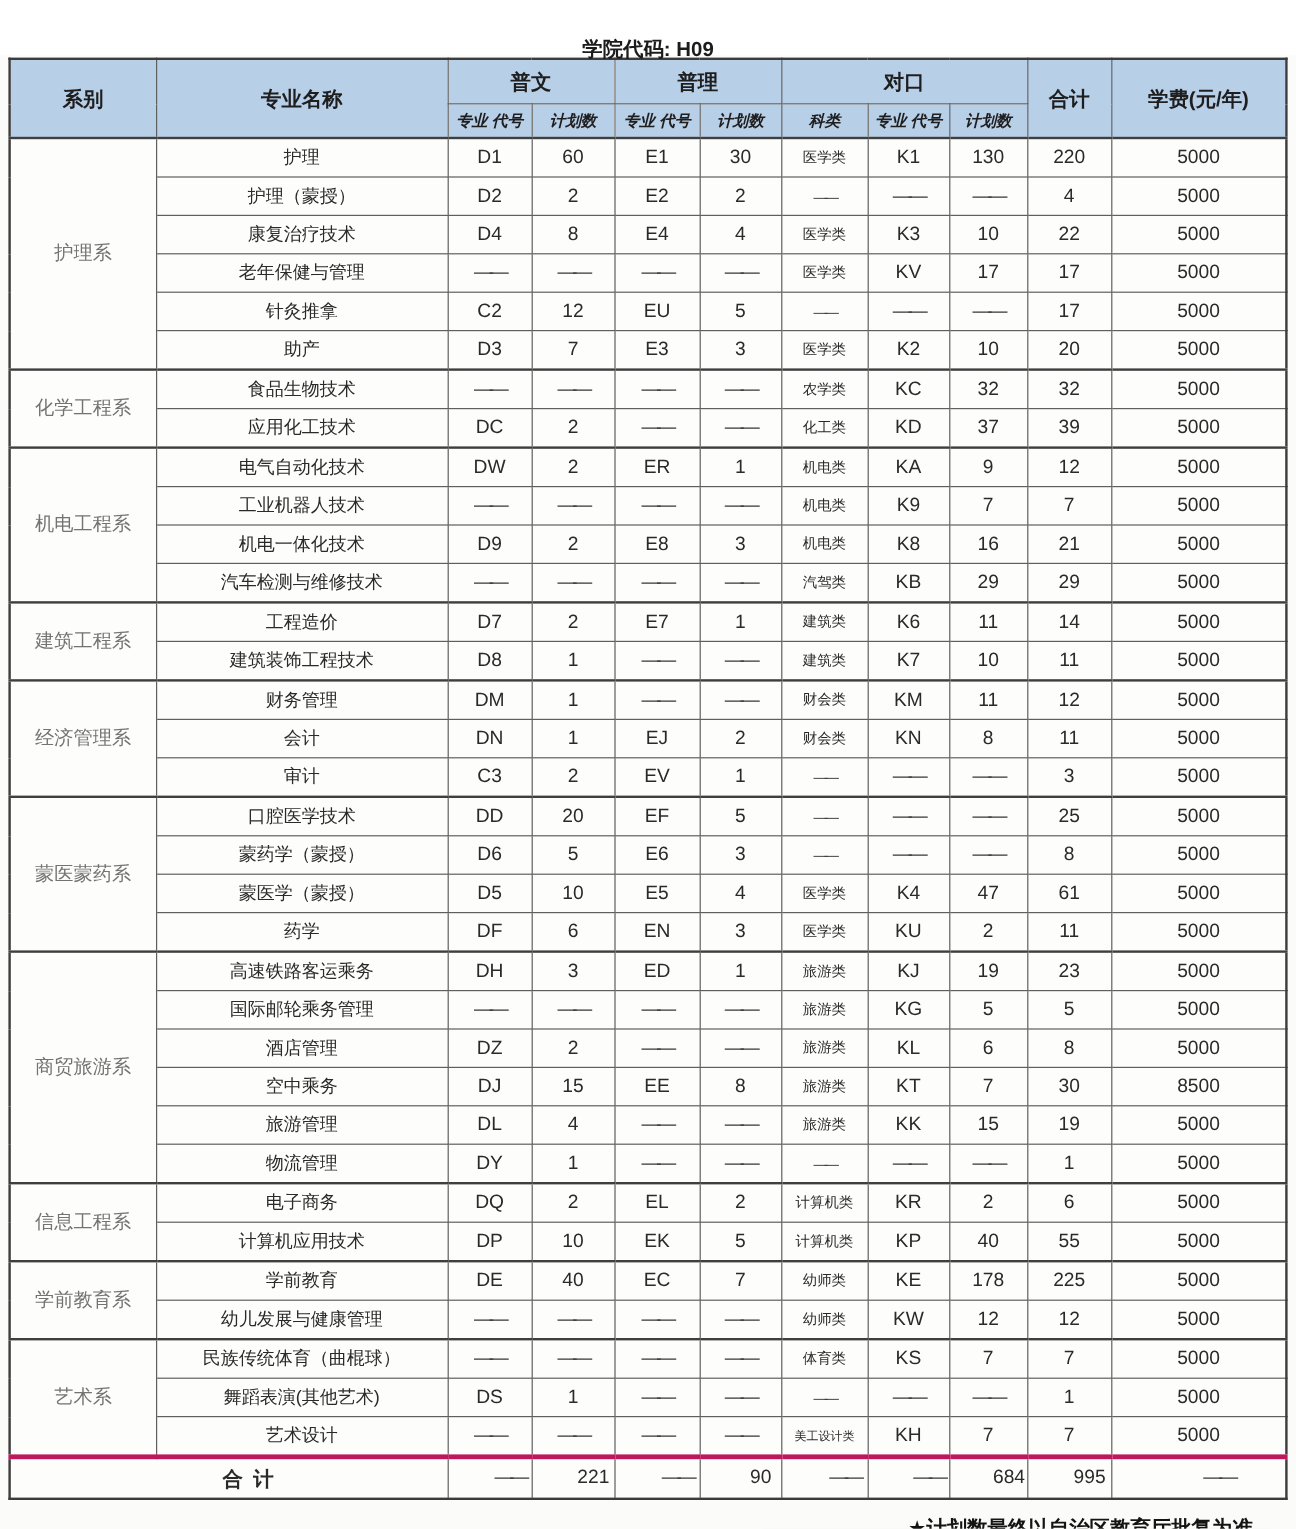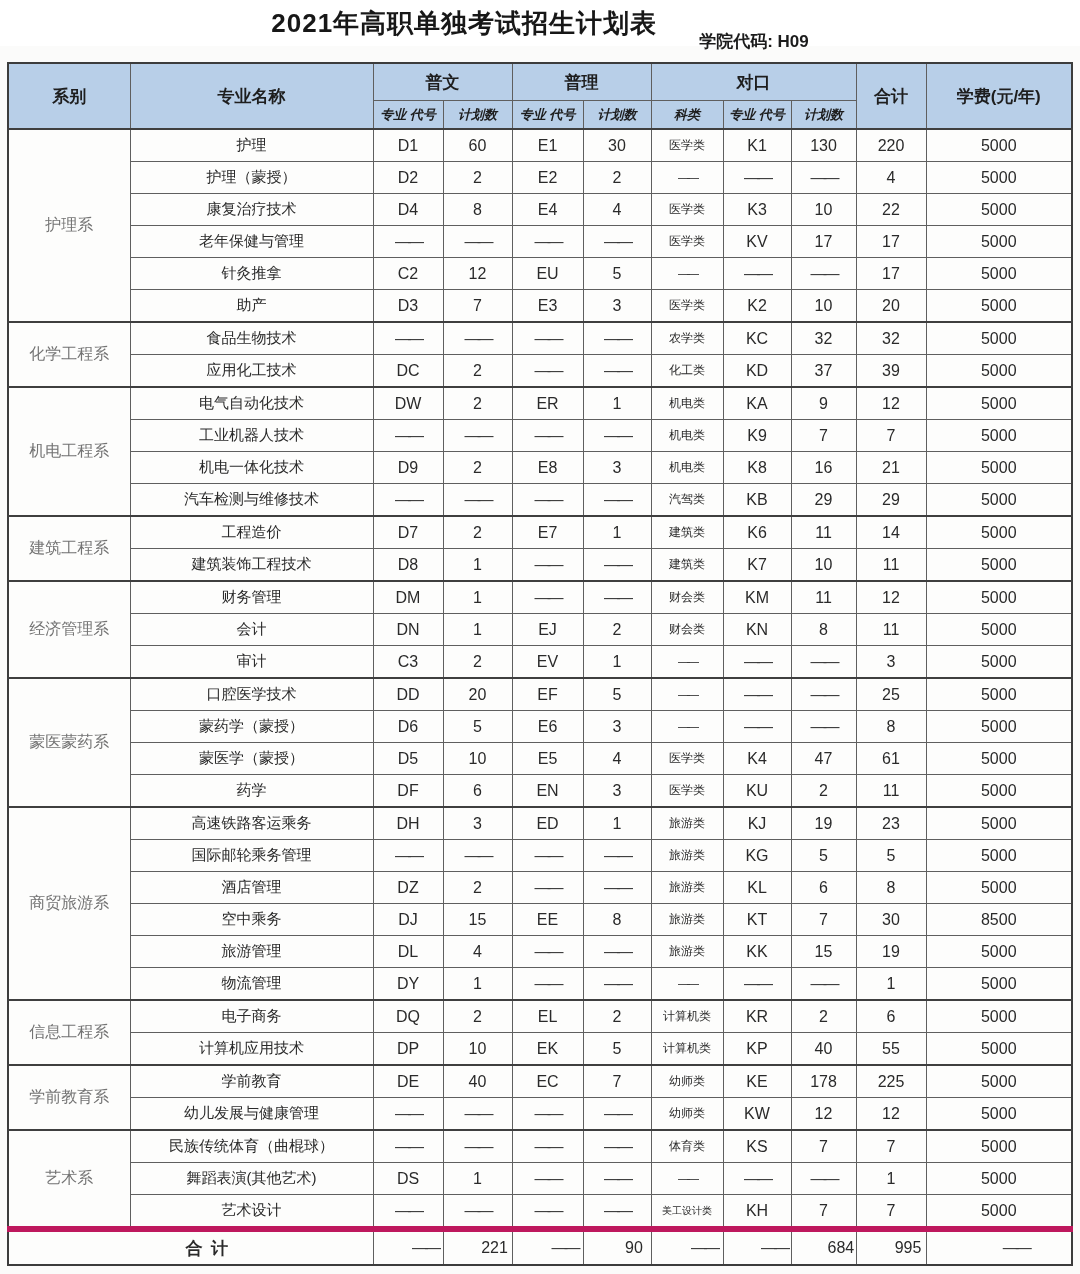--- a/index.html
+++ b/index.html
@@ -11,21 +11,21 @@
     -webkit-font-smoothing:antialiased;
   }
   .page{width:1080px;height:1274px;background:#fbfbfa;box-sizing:border-box;}
   .title-bar{
     height:46px;background:#ffffff;
     display:flex;align-items:center;justify-content:center;gap:42px;
   }
   .main-title{font-size:26px;font-weight:bold;color:#171717;letter-spacing:1px;}
   .college-code{font-size:17px;font-weight:bold;color:#1c1c1c;padding-top:4px;margin-top:32px;}
   table{
-    width:1064px;margin:16px auto;
+    width:1064px;margin:2px auto;
     border-collapse:collapse;table-layout:fixed;
     background:#fdfdfc;
     border:2px solid #3c3c3c;
   }
   th,td{
     border:1px solid #5f5f5f;
     text-align:center;vertical-align:middle;
     padding:0 2px;overflow:hidden;white-space:nowrap;
   }
   thead th{background:#b8cfe8;color:#1e1e1e;font-weight:bold;}
@@ -34,36 +34,35 @@
   thead th.span-rows{font-size:17px;}
   thead{border-bottom:2px solid #3c3c3c;}
   tbody td{height:31px;font-size:16px;color:#2a2a2a;}
   td.major-cell{font-size:15px;}
   td.dept-cell{font-size:16px;color:#737373;}
   td.cat{font-size:12px;}
   td.cat-s{font-size:12px;}
   td.cat-xs{font-size:10px;font-family:Liberation Serif, serif;}
   td.dash{letter-spacing:-3px;color:#3a3a3a;}
   tr.dept-first td{border-top:2px solid #3f3f3f;}
-  tr.total-row td{border-top:6px solid #be185d;height:32px;padding-left:36px;}
+  tr.total-row td{border-top:4px solid #be185d;height:32px;padding-left:36px;}
   tr.total-row td.total-label{font-size:17px;font-weight:bold;letter-spacing:2px;}
   .footer-bar{
     height:42px;width:1064px;margin:0 auto;
     display:flex;align-items:center;justify-content:flex-end;
     padding-right:28px;box-sizing:border-box;
     font-size:17px;font-weight:bold;color:#141414;
   }
 </style>
 </head>
 <body>
 
 <div class="page">
 
   <div class="title-bar">
-    <span class="main-title">2021年高职单独考试招生计划表</span>
     <span class="college-code">学院代码: H09</span>
   </div>
 
   <table>
     <colgroup>
       <col style="width:122px">
         <col style="width:243px">
       <col style="width:70px">
         <col style="width:69px">
       <col style="width:71px">

